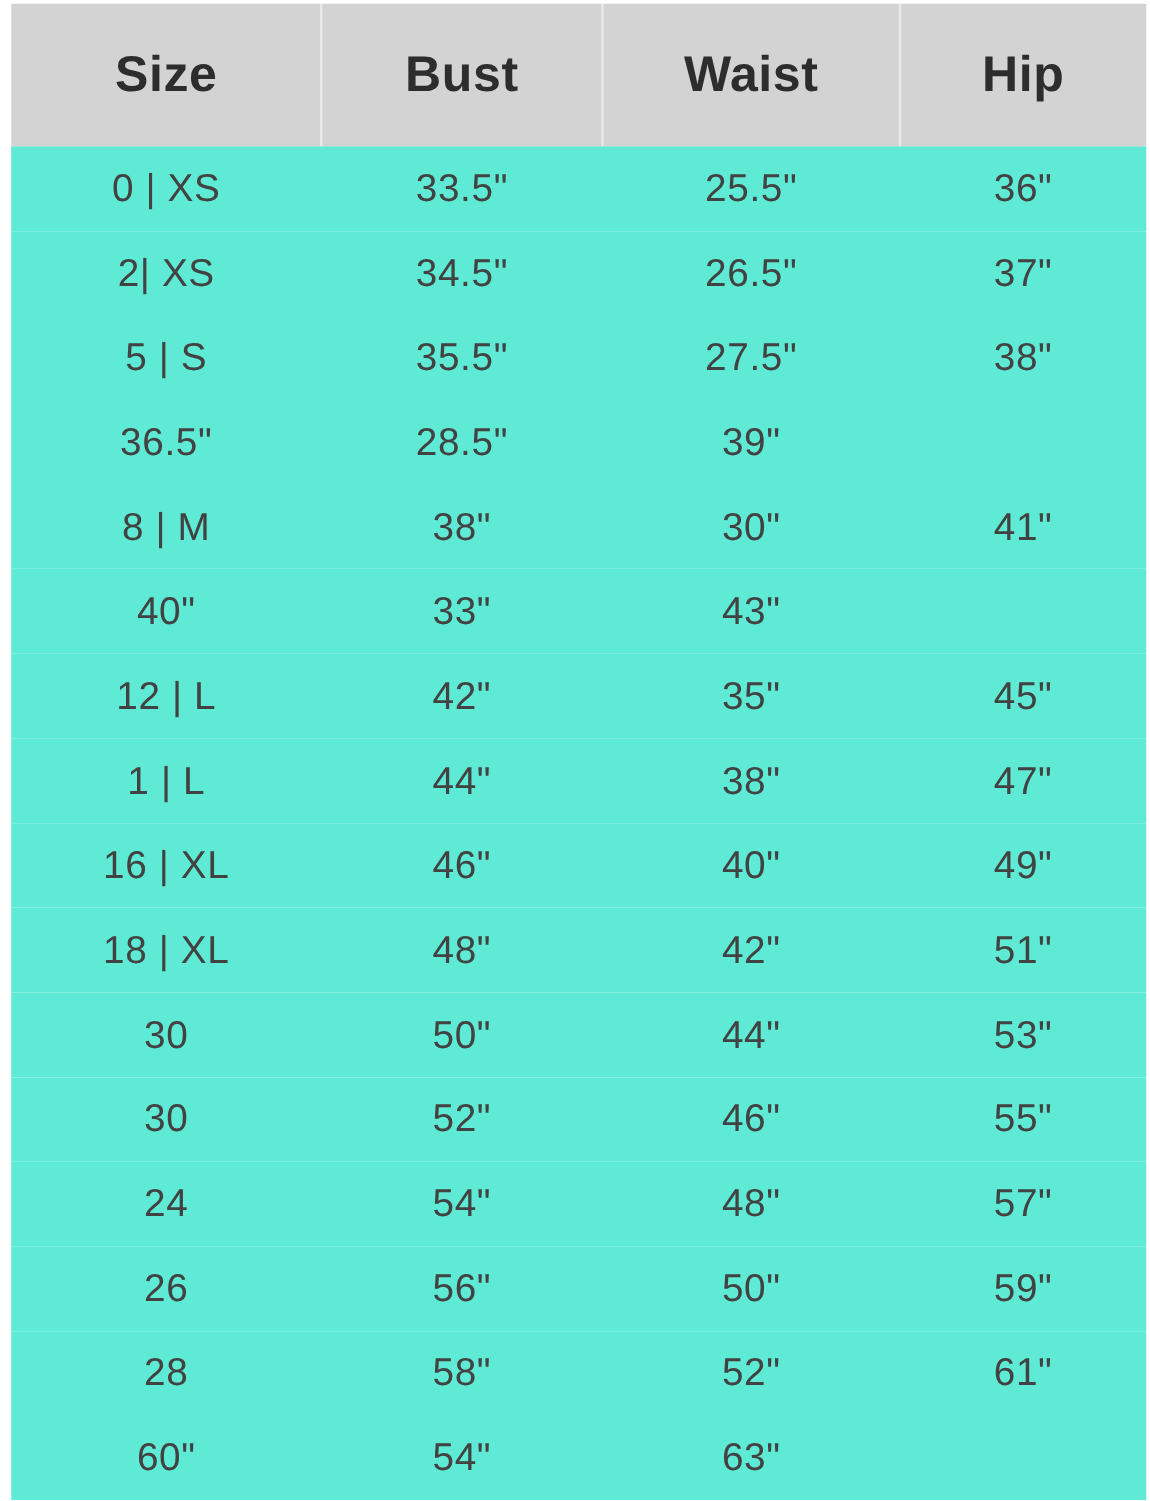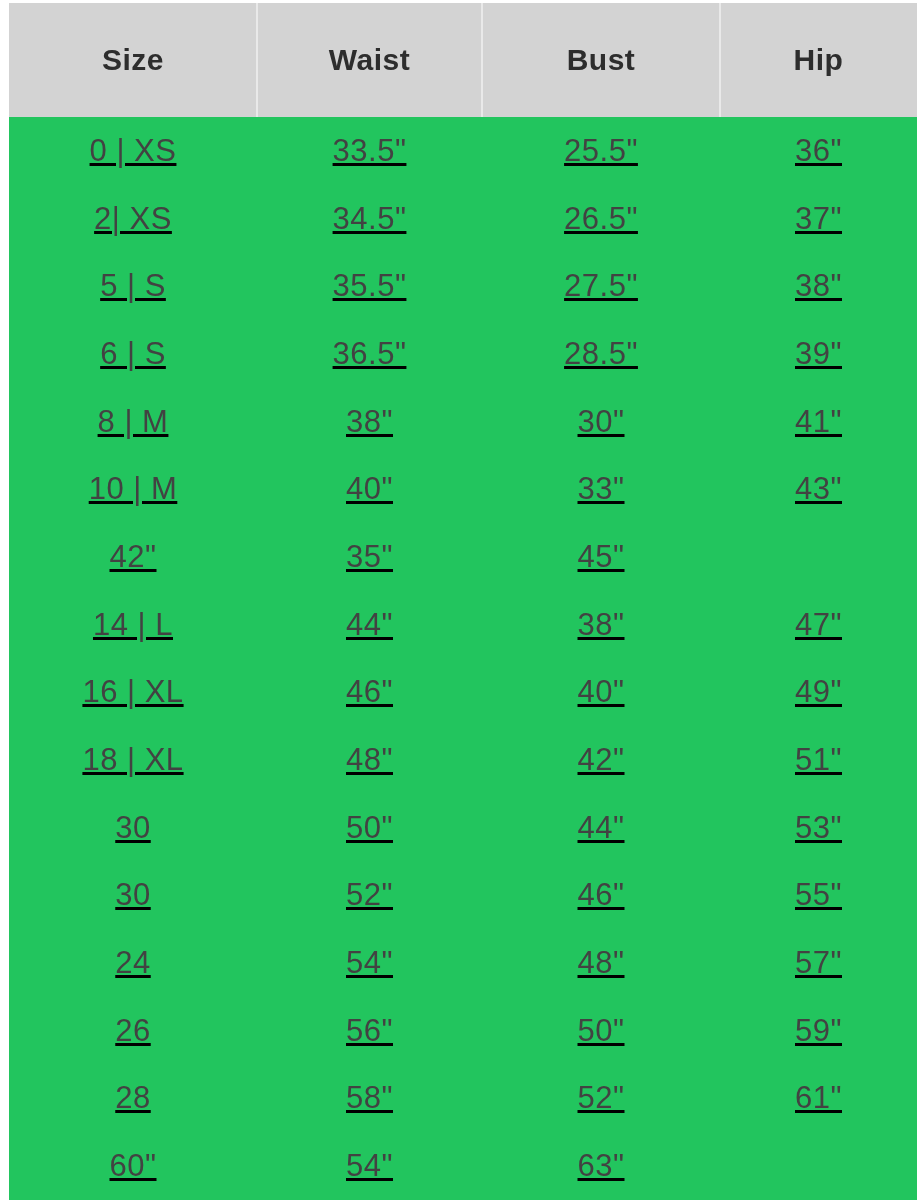--- a/index.html
+++ b/index.html
@@ -21,21 +21,21 @@
     position: relative;
     margin: 3px 3px 0 9px;
     height: 114px;
     background: #d3d3d3;
     display: grid;
     grid-template-columns: 248px 225px 238px 197px;
     align-items: center;
   }
   .hcell {
     text-align: center;
-    font-size: 30px;
+    font-size: 40px;
     font-weight: 700;
     letter-spacing: 0.5px;
     color: #2d2d2d;
   }
   .vsep {
     position: absolute;
     top: 0;
     bottom: 0;
     width: 2px;
     background: rgba(255,255,255,0.5);
@@ -44,41 +44,40 @@
   .vsep-2 { left: 472px; }
   .vsep-3 { left: 710px; }
   .table-body {
     margin: 0 3px 0 9px;
   }
   .row {
     height: 67.7px;
     display: grid;
     grid-template-columns: 248px 225px 238px 197px;
     align-items: center;
-    background: #22c55e;
-    text-decoration: underline;
+    background: #5eead4;
   }
   .cell {
     text-align: center;
     font-size: 31px;
     font-weight: 300;
     color: #424242;
     letter-spacing: 0.5px;
     white-space: nowrap;
   }
 </style>
 </head>
 <body>
 
 <div class="chart-wrap">
   <div class="header-row">
 
     <div class="hcell">Size</div>
+      <div class="hcell">Bust</div>
       <div class="hcell">Waist</div>
-      <div class="hcell">Bust</div>
       <div class="hcell">Hip</div>
       <div class="vsep vsep-1"></div>
     <div class="vsep vsep-2"></div>
     <div class="vsep vsep-3"></div>
   </div>
   <div class="table-body">
 
   <div class="row">
         <div class="cell">0 | XS</div>
         <div class="cell">33.5"</div>
@@ -91,44 +90,43 @@
         <div class="cell">26.5"</div>
         <div class="cell">37"</div>
       </div>
       <div class="row">
         <div class="cell">5 | S</div>
         <div class="cell">35.5"</div>
         <div class="cell">27.5"</div>
         <div class="cell">38"</div>
       </div>
       <div class="row">
-        <div class="cell">6 | S</div>
         <div class="cell">36.5"</div>
         <div class="cell">28.5"</div>
         <div class="cell">39"</div>
       </div>
       <div class="row">
         <div class="cell">8 | M</div>
         <div class="cell">38"</div>
         <div class="cell">30"</div>
         <div class="cell">41"</div>
       </div>
       <div class="row">
-        <div class="cell">10 | M</div>
         <div class="cell">40"</div>
         <div class="cell">33"</div>
         <div class="cell">43"</div>
       </div>
       <div class="row">
+        <div class="cell">12 | L</div>
         <div class="cell">42"</div>
         <div class="cell">35"</div>
         <div class="cell">45"</div>
       </div>
       <div class="row">
-        <div class="cell">14 | L</div>
+        <div class="cell">1 | L</div>
         <div class="cell">44"</div>
         <div class="cell">38"</div>
         <div class="cell">47"</div>
       </div>
       <div class="row">
         <div class="cell">16 | XL</div>
         <div class="cell">46"</div>
         <div class="cell">40"</div>
         <div class="cell">49"</div>
       </div>

